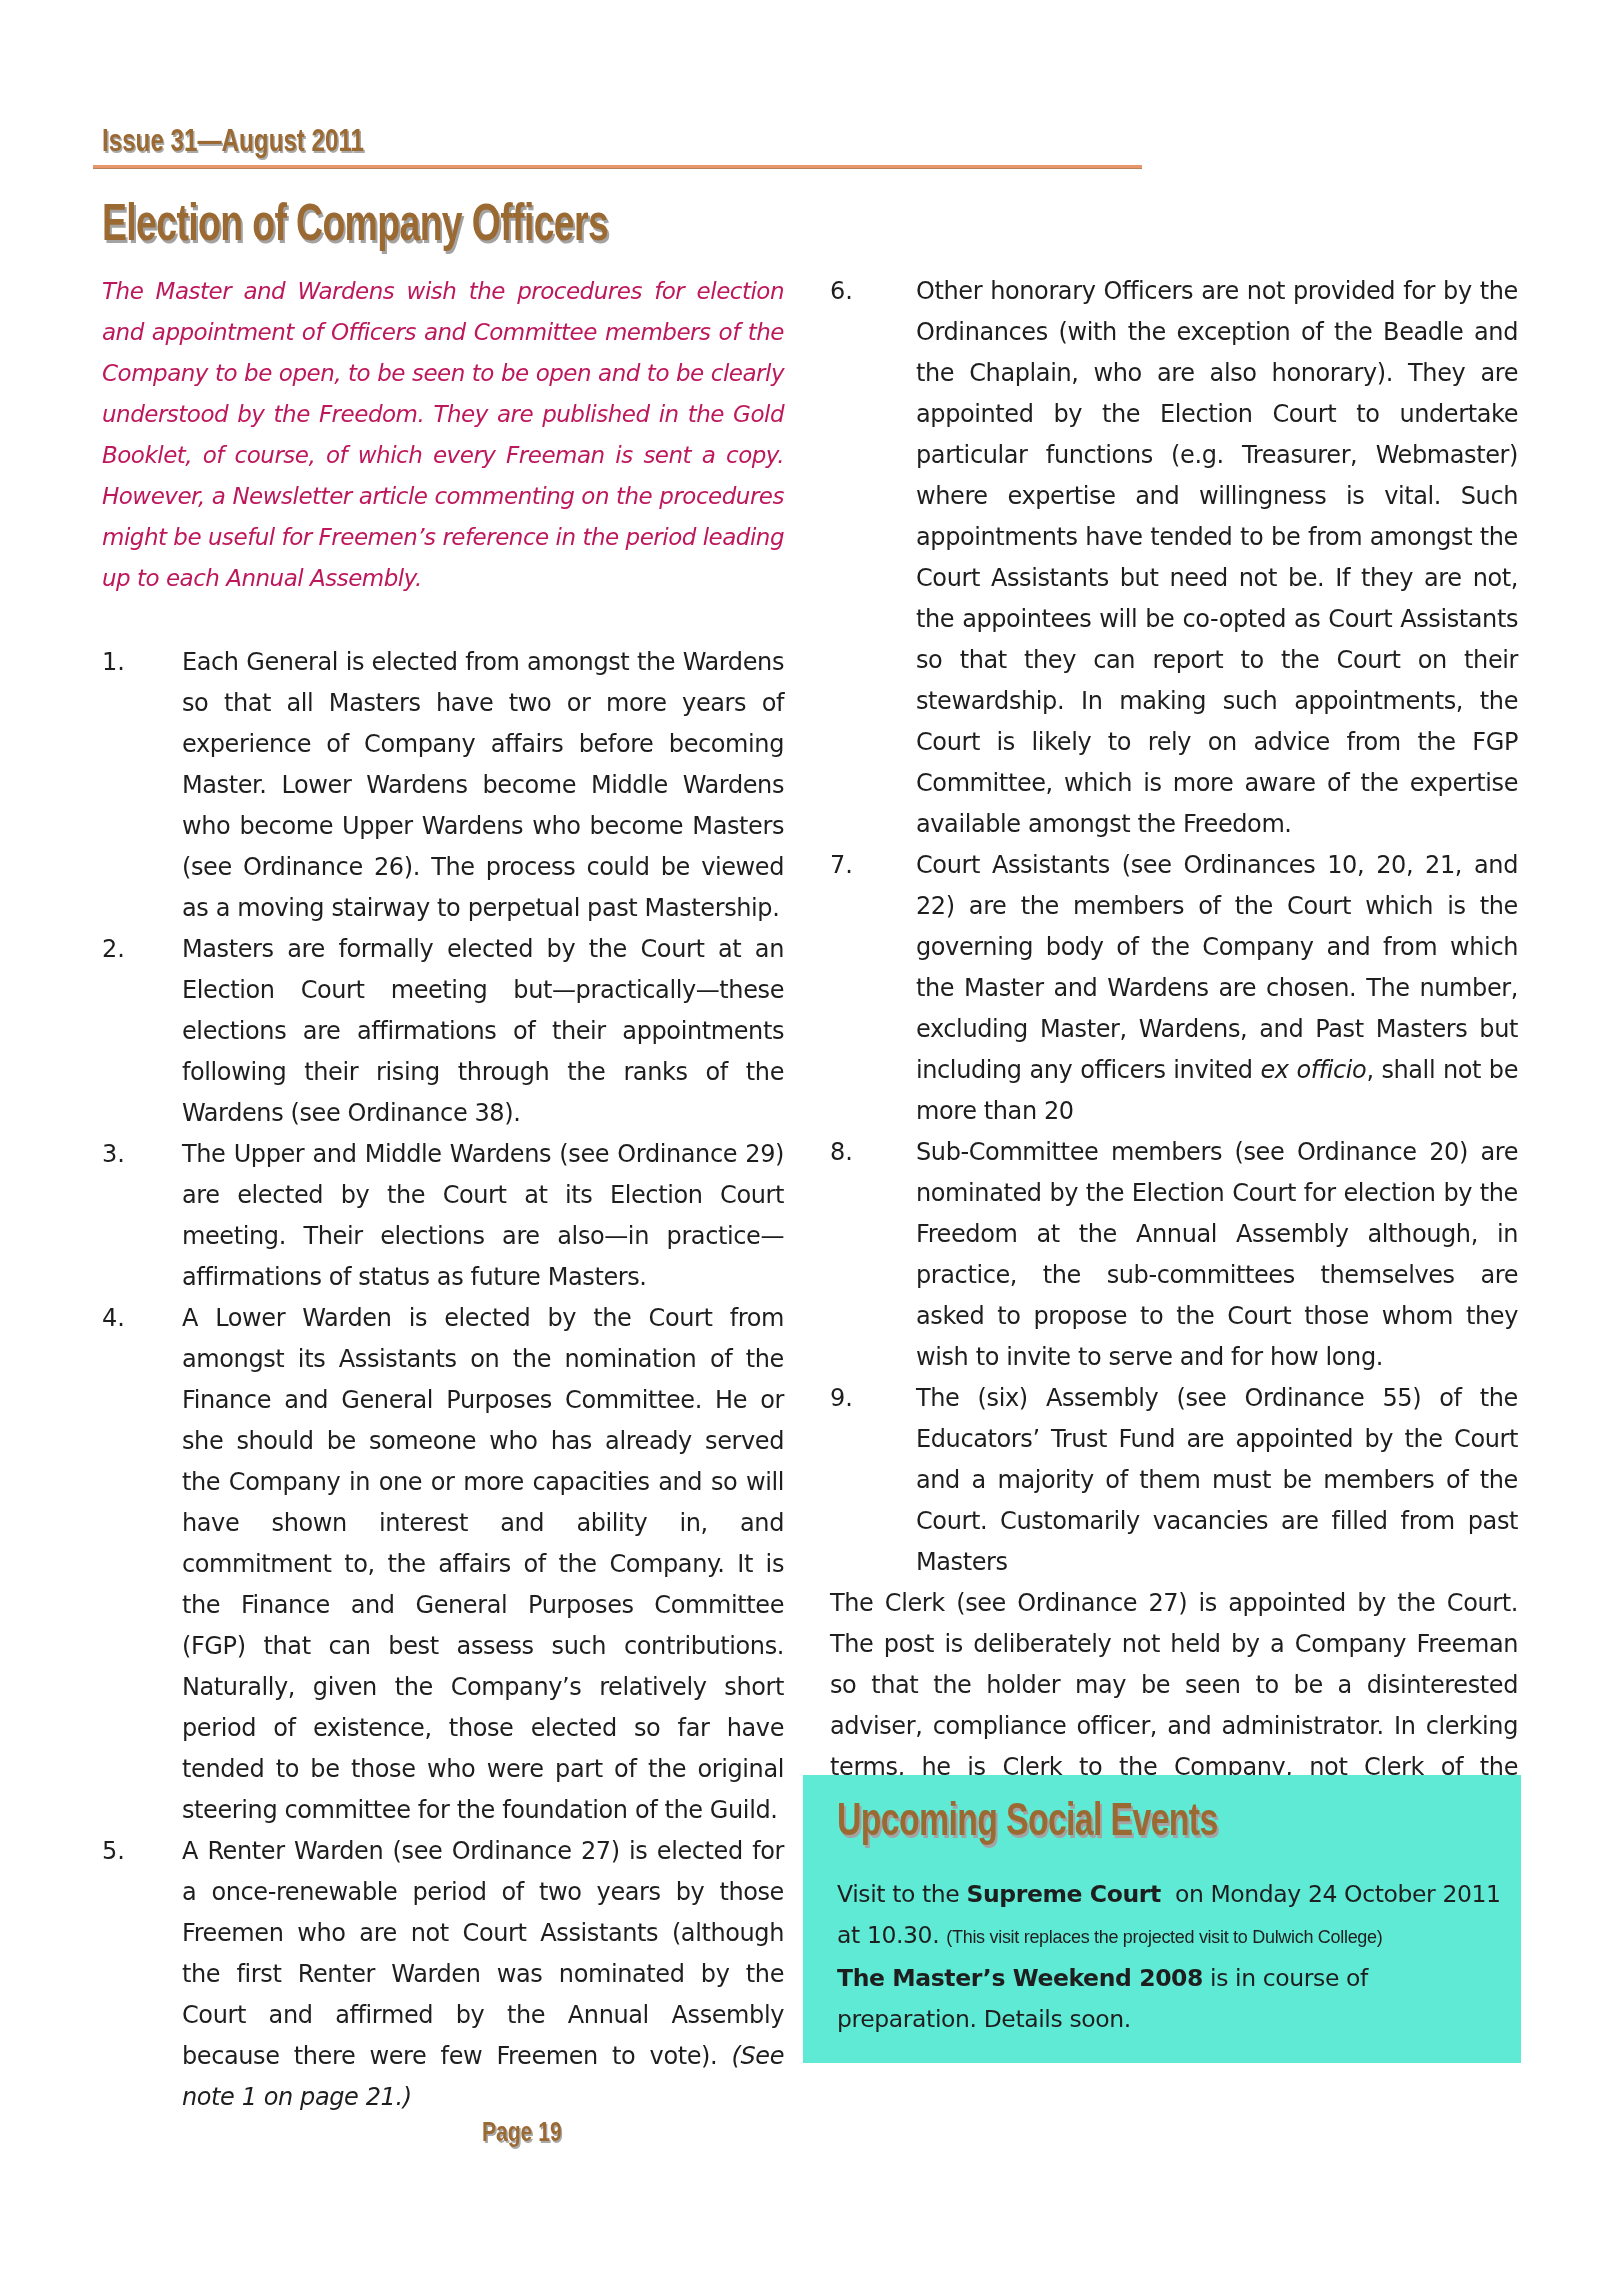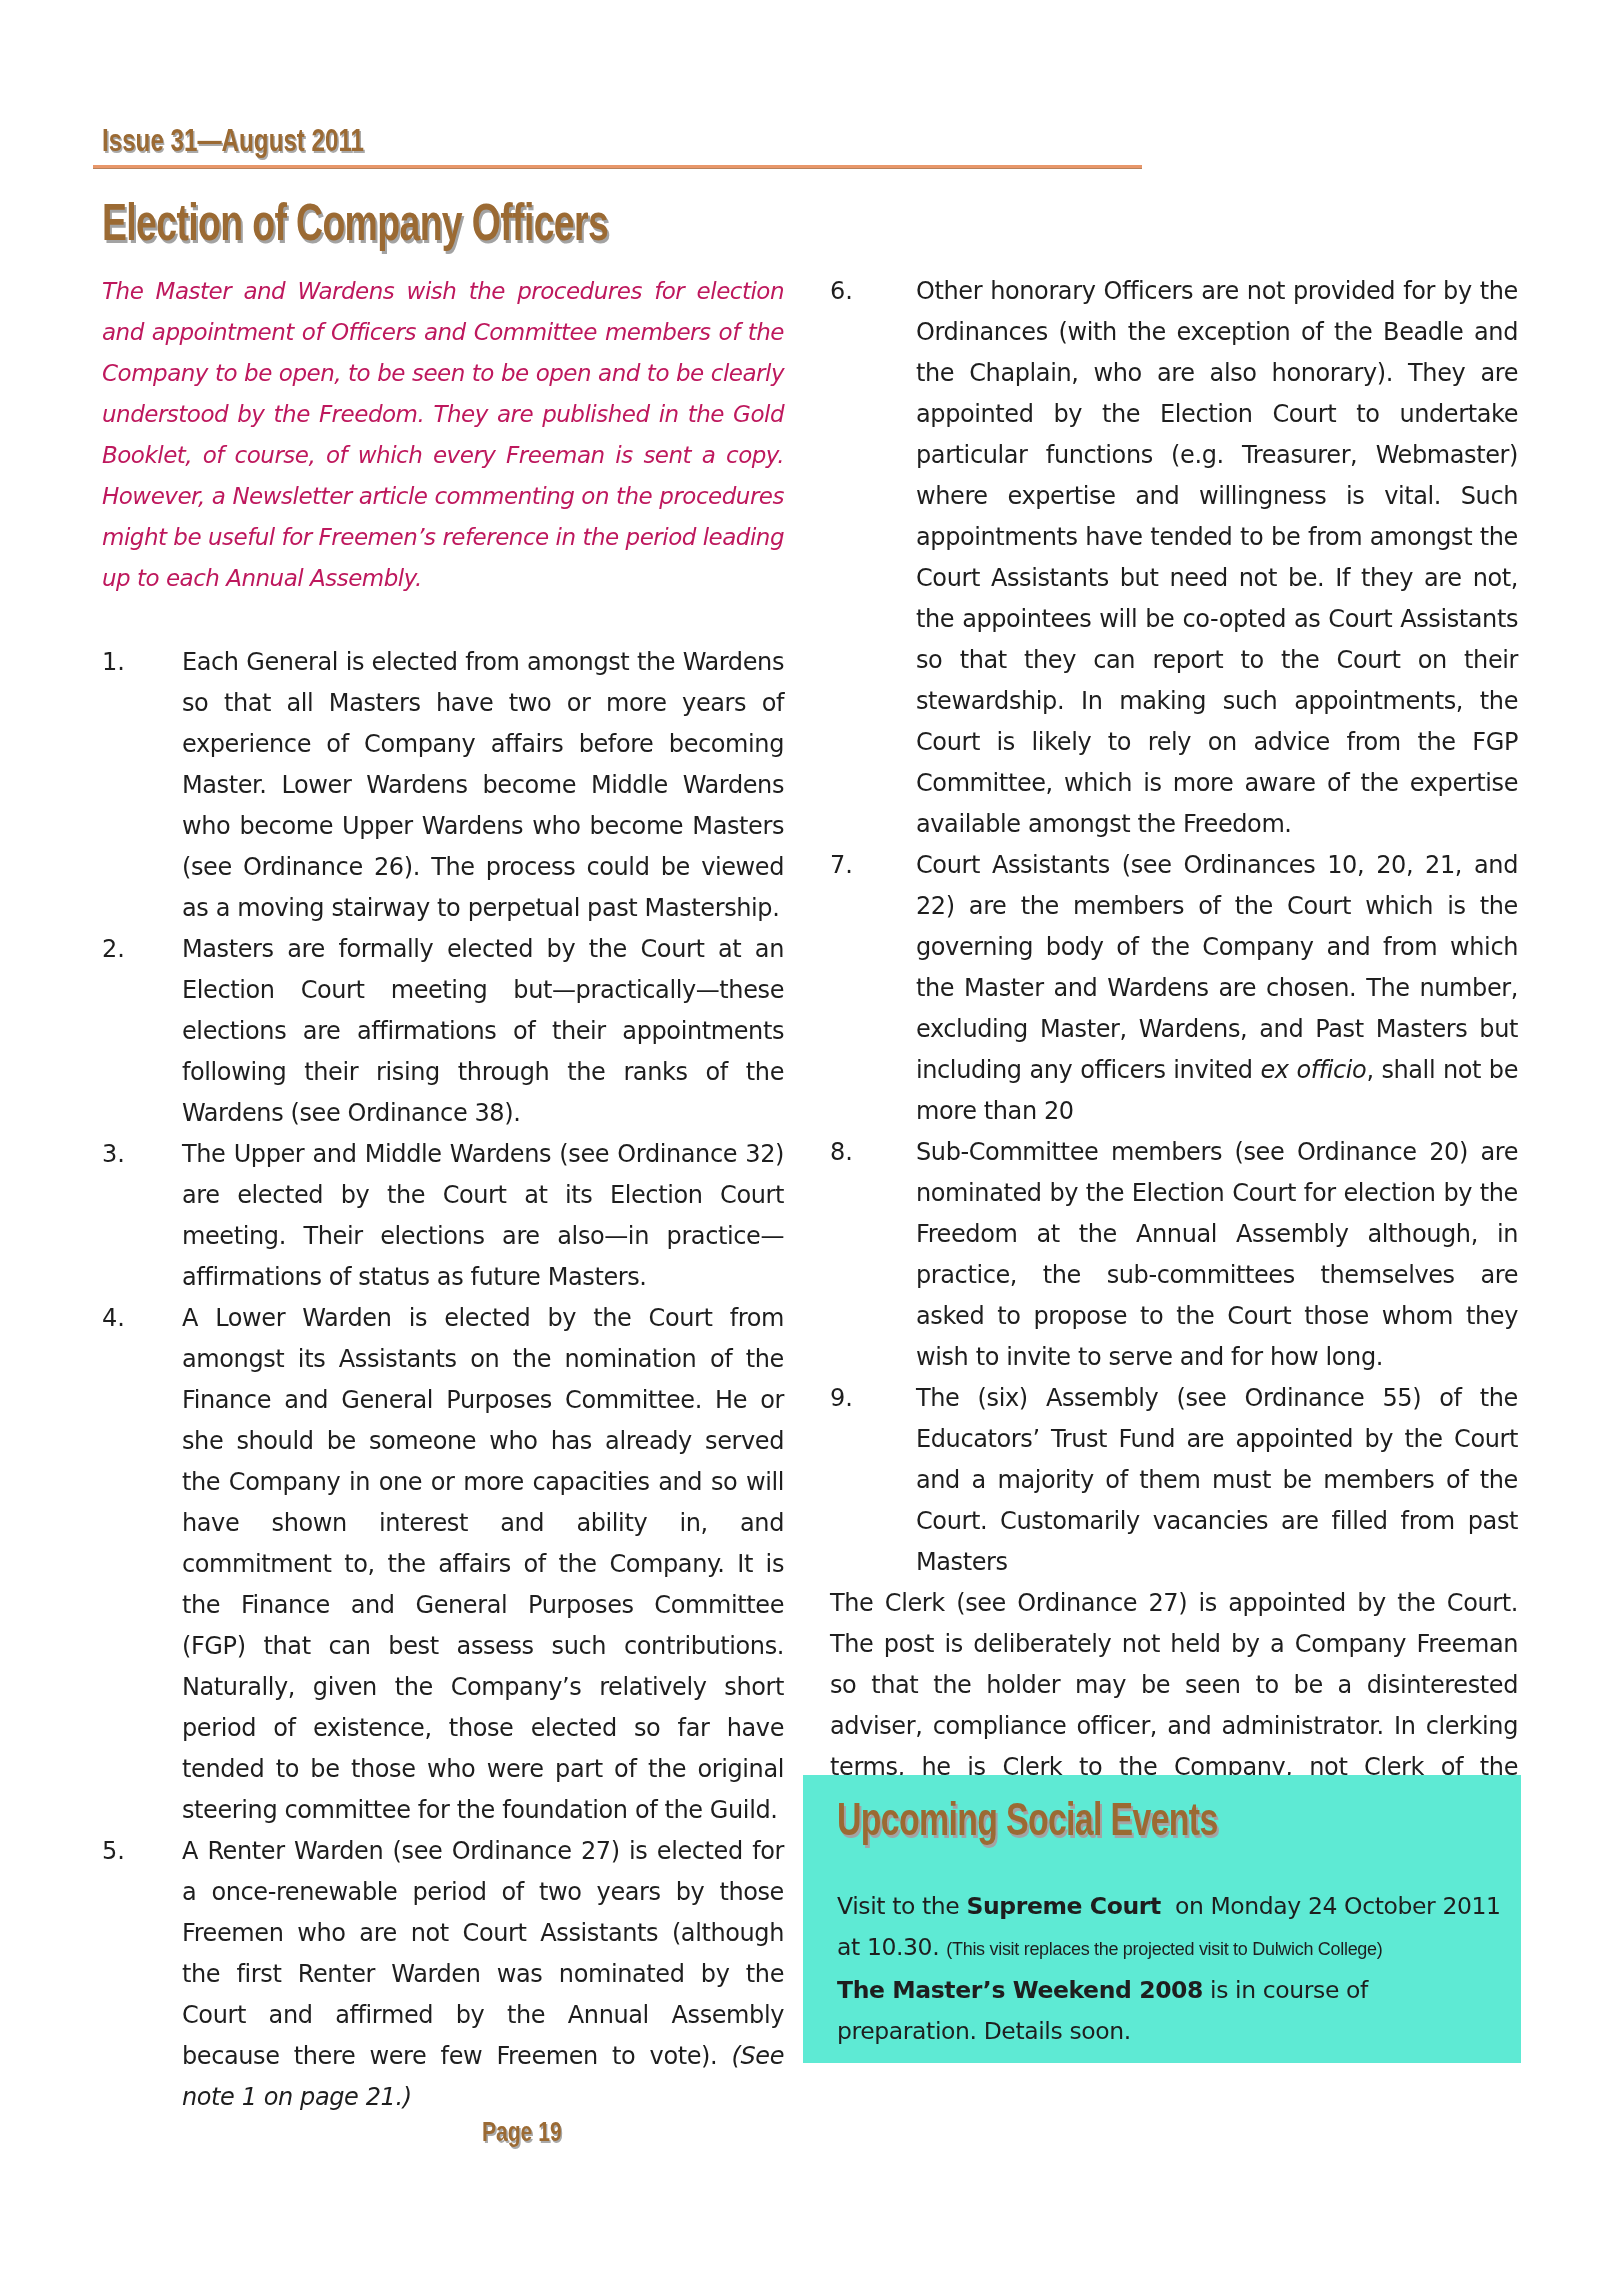--- a/index.html
+++ b/index.html
@@ -26,21 +26,21 @@
   .txt { flex: 1; text-align: justify; letter-spacing: -0.4px; }
   .txt b { font-weight: normal; }
   .sig { text-align: right; color: #9b6a33; font-size: 20px; letter-spacing: 0.5px;
          font-family: "Liberation Sans", sans-serif; margin-top: 1.8px; transform: scaleX(0.86);
          transform-origin: right center; white-space: nowrap; }
   .events { position: absolute; left: 803px; top: 1775px; width: 718px; height: 288px;
             background: #5eead4; box-sizing: border-box; padding: 16.3px 18px 0 34px; }
   .events-title { font-size: 47px; font-weight: bold; color: #9b6a33; text-shadow: 2.7px 2.7px 0 #a3a3a3;
                   white-space: nowrap; transform: scaleX(0.72); transform-origin: left top;
                   height: 63px; letter-spacing: -0.9px; }
-  .events-body { font-size: 23.5px; line-height: 41px; margin-top: 32px; letter-spacing: -0.4px; }
+  .events-body { font-size: 23.5px; line-height: 41px; margin-top: 20px; letter-spacing: -0.4px; }
   .small-note { font-size: 18px; letter-spacing: -0.3px; }
   .page-num { position: absolute; left: 482px; top: 2117px; font-size: 27px; font-weight: bold;
               color: #9b6a33; text-shadow: 1.8px 1.8px 0 #a9a9a9; white-space: nowrap;
               transform: scaleX(0.78); transform-origin: left top; }
 </style>
 </head>
 <body>
 
 <div class="issue cond">Issue 31—August 2011</div>
 <div class="rule"></div>
@@ -52,21 +52,21 @@
   <div class="item">
     <span class="num">1.</span>
     <span class="txt"><span>Each </span><b>General</b><span> is elected from amongst the Wardens so that all Masters have two or more years of experience of Company affairs before becoming Master. Lower Wardens become Middle Wardens who become Upper Wardens who become Masters (see Ordinance 26). The process could be viewed as a moving stairway to perpetual past Mastership.</span></span>
   </div>
   <div class="item">
     <span class="num">2.</span>
     <span class="txt"><span></span><b>Masters</b><span> are formally elected by the Court at an Election Court meeting but—practically—these elections are affirmations of their appointments following their rising through the ranks of the Wardens (see Ordinance 38).</span></span>
   </div>
   <div class="item">
     <span class="num">3.</span>
-    <span class="txt"><span>The </span><b>Upper and Middle Wardens</b><span> (see Ordinance 32) are elected by the Court at its Election Court meeting. Their elections are also—in practice—affirmations of status as future Masters.</span></span>
+    <span class="txt"><span>The </span><b>Upper and Middle Wardens</b><span> (see Ordinance 29) are elected by the Court at its Election Court meeting. Their elections are also—in practice—affirmations of status as future Masters.</span></span>
   </div>
   <div class="item">
     <span class="num">4.</span>
     <span class="txt"><span>A </span><b>Lower Warden</b><span> is elected by the Court from amongst its Assistants on the nomination of the Finance and General Purposes Committee. He or she should be someone who has already served the Company in one or more capacities and so will have shown interest and ability in, and commitment to, the affairs of the Company. It is the Finance and General Purposes Committee (FGP) that can best assess such contributions. Naturally, given the Company’s relatively short period of existence, those elected so far have tended to be those who were part of the original steering committee for the foundation of the Guild.</span></span>
   </div>
   <div class="item">
     <span class="num">5.</span>
     <span class="txt"><span>A </span><b>Renter Warden</b><span> (see Ordinance 27) is elected for a once-renewable period of two years by those Freemen who are not Court Assistants (although the first Renter Warden was nominated by the Court and affirmed by the Annual Assembly because there were few Freemen to vote). </span><i>(See note 1 on page 21.)</i></span>
   </div>
 </div>

